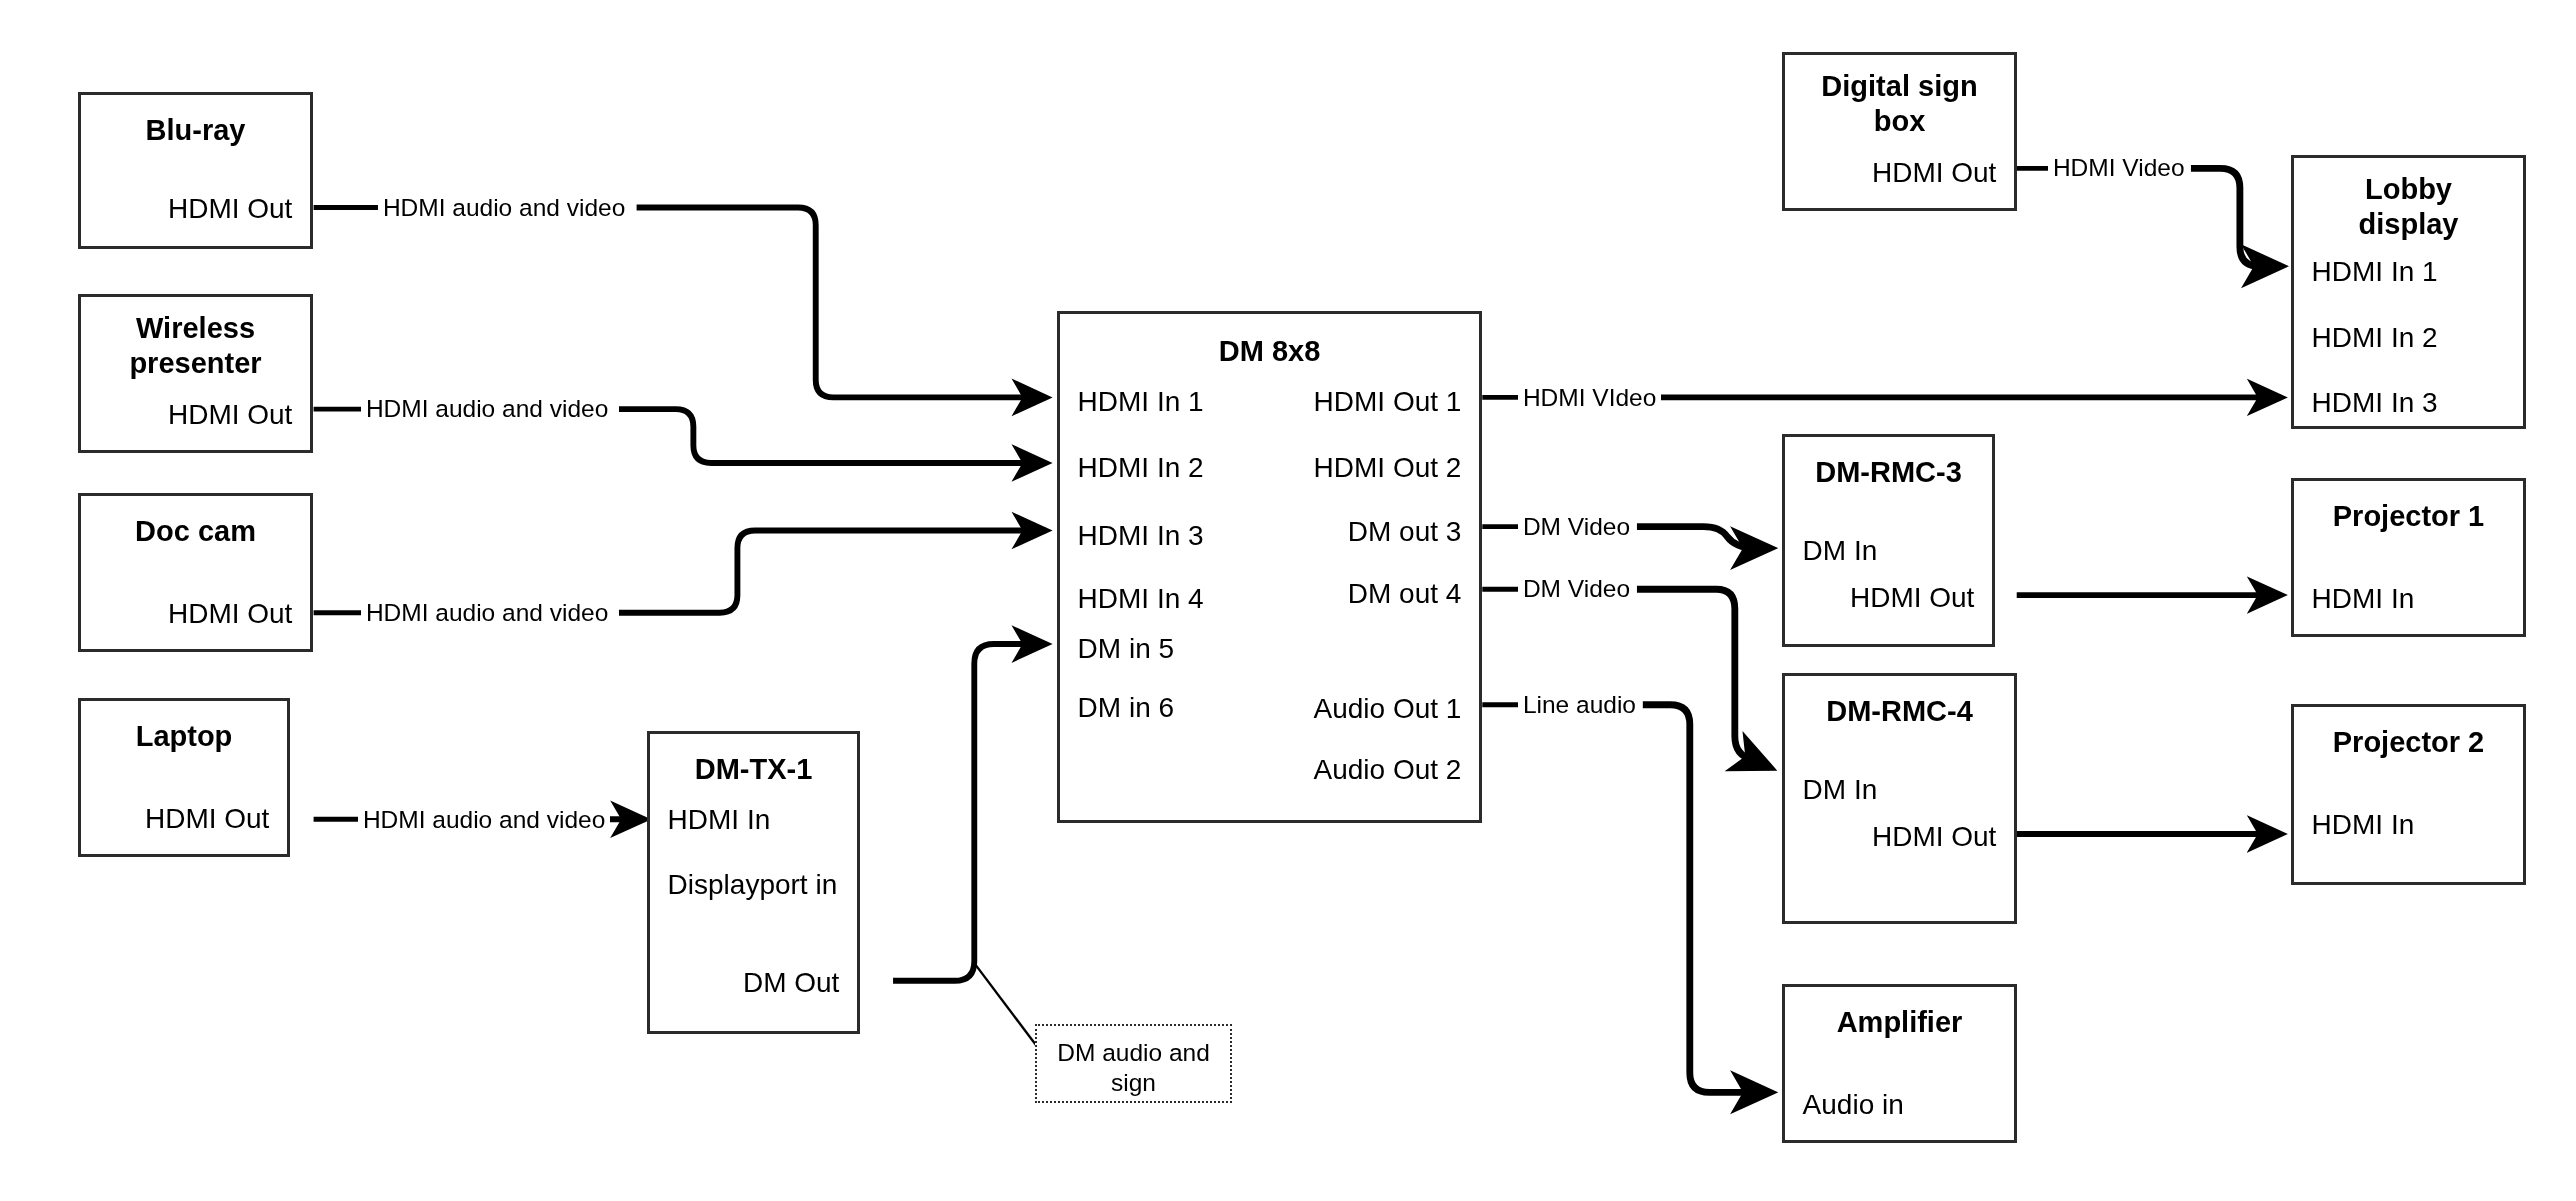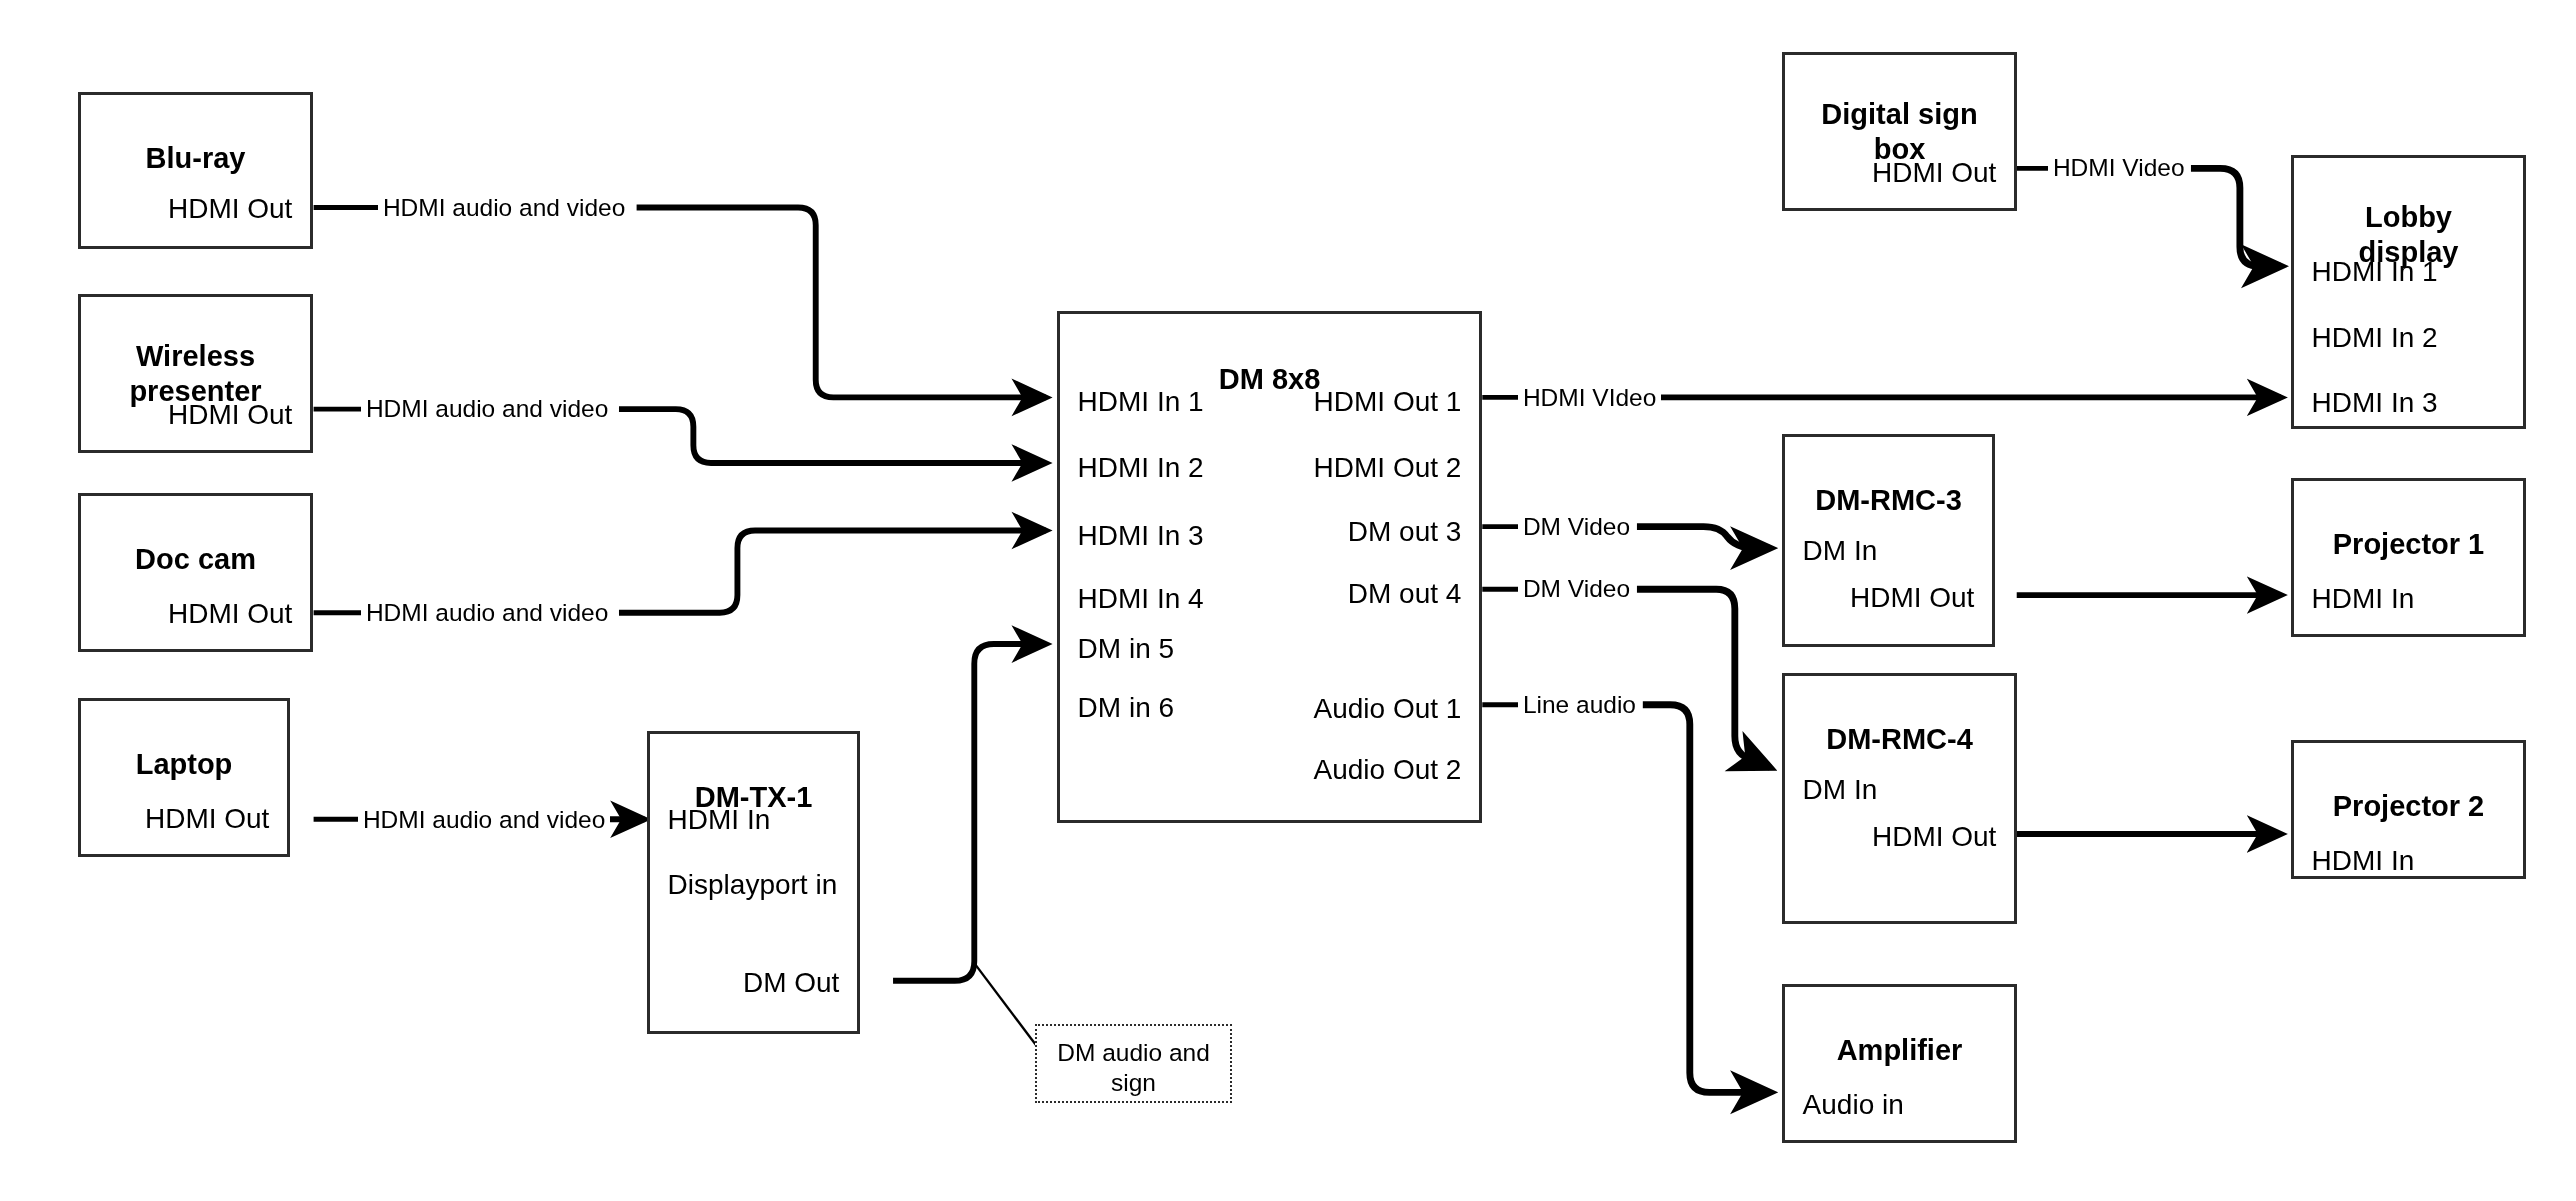--- a/index.html
+++ b/index.html
@@ -33,21 +33,20 @@
   }
   .node-title {
     position: absolute;
     left: 0; right: 0;
     text-align: center;
     font-weight: bold;
     font-size: 29px;
     color: #000;
     line-height: 1.22;
     white-space: pre-line;
-    margin-top: 28px;
   }
   .port {
     position: absolute;
     font-size: 28px;
     color: #000;
     white-space: nowrap;
   }
   .port.left  { left: 17.6px;  text-align: left; }
   .port.right { right: 17.6px; text-align: right; }
   .note-text {
@@ -222,21 +221,21 @@
     <div class="node-title" style="top:17.6px;">DM-RMC-4</div>
     <div class="port left" style="top:98px;">DM In</div>
     <div class="port right" style="top:145px;">HDMI Out</div>
   </div>
 
   <div class="node" style="left:2291px; top:478px; width:235px; height:159px;">
     <div class="node-title" style="top:17.6px;">Projector 1</div>
     <div class="port left" style="top:102px;">HDMI In</div>
   </div>
 
-  <div class="node" style="left:2291px; top:740px; width:235px; height:139px;">
+  <div class="node" style="left:2291px; top:704px; width:235px; height:181px;">
     <div class="node-title" style="top:17.6px;">Projector 2</div>
     <div class="port left" style="top:102px;">HDMI In</div>
   </div>
 
   <div class="node" style="left:1782px; top:984px; width:235px; height:159px;">
     <div class="node-title" style="top:17.6px;">Amplifier</div>
     <div class="port left" style="top:102px;">Audio in</div>
   </div>
 
   <div class="node dashed" style="left:1035px; top:1024px; width:197px; height:79px;">

